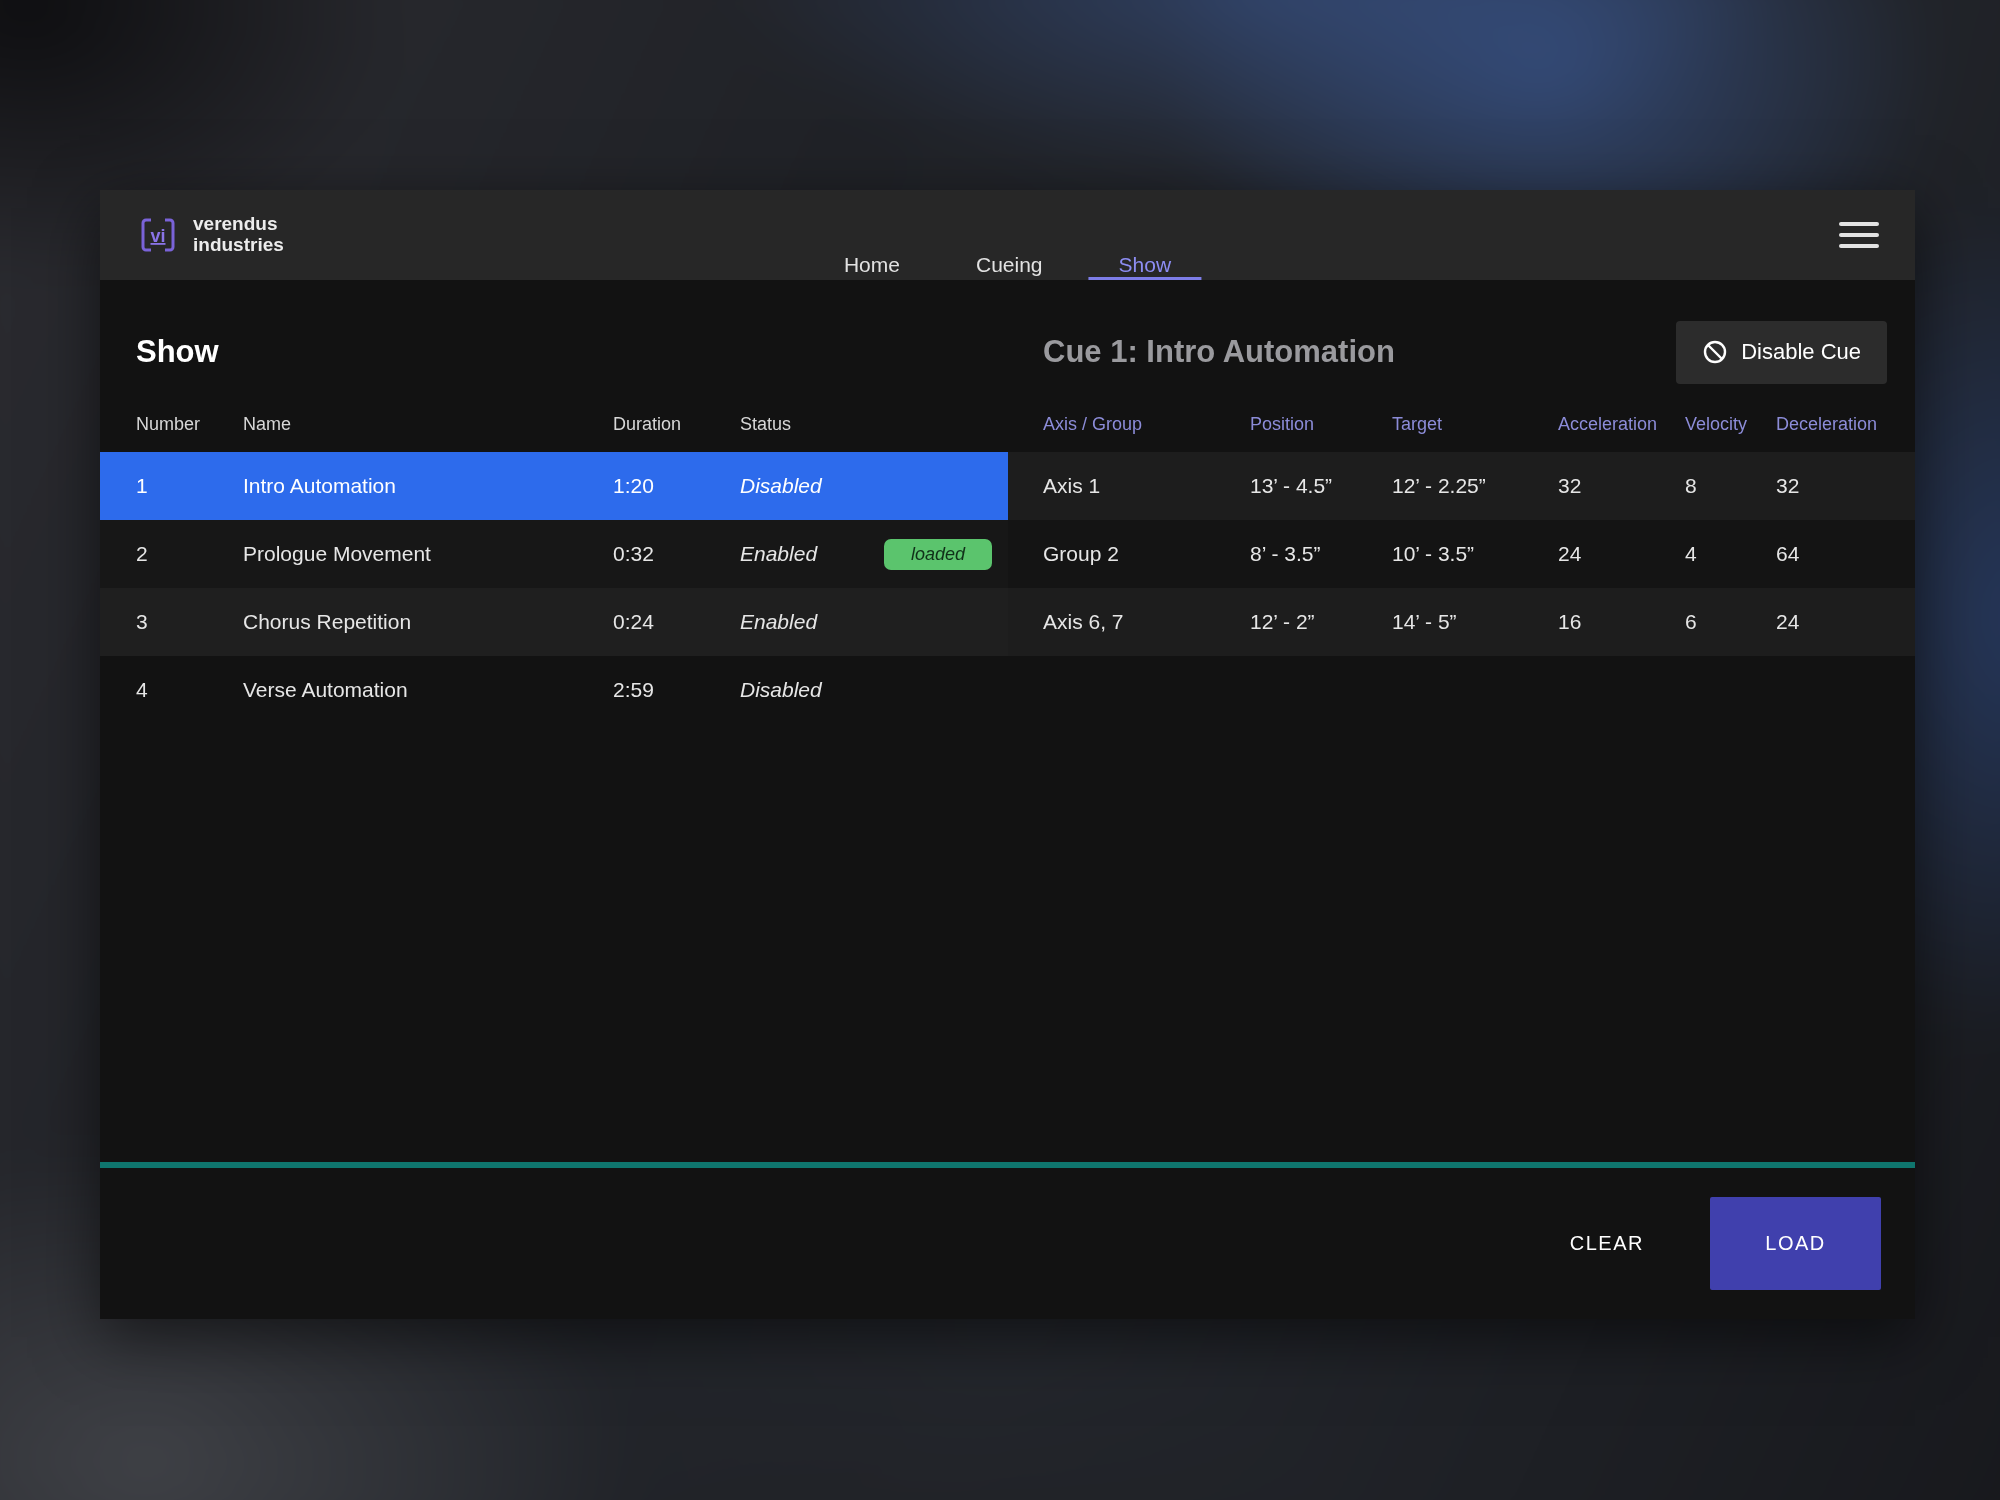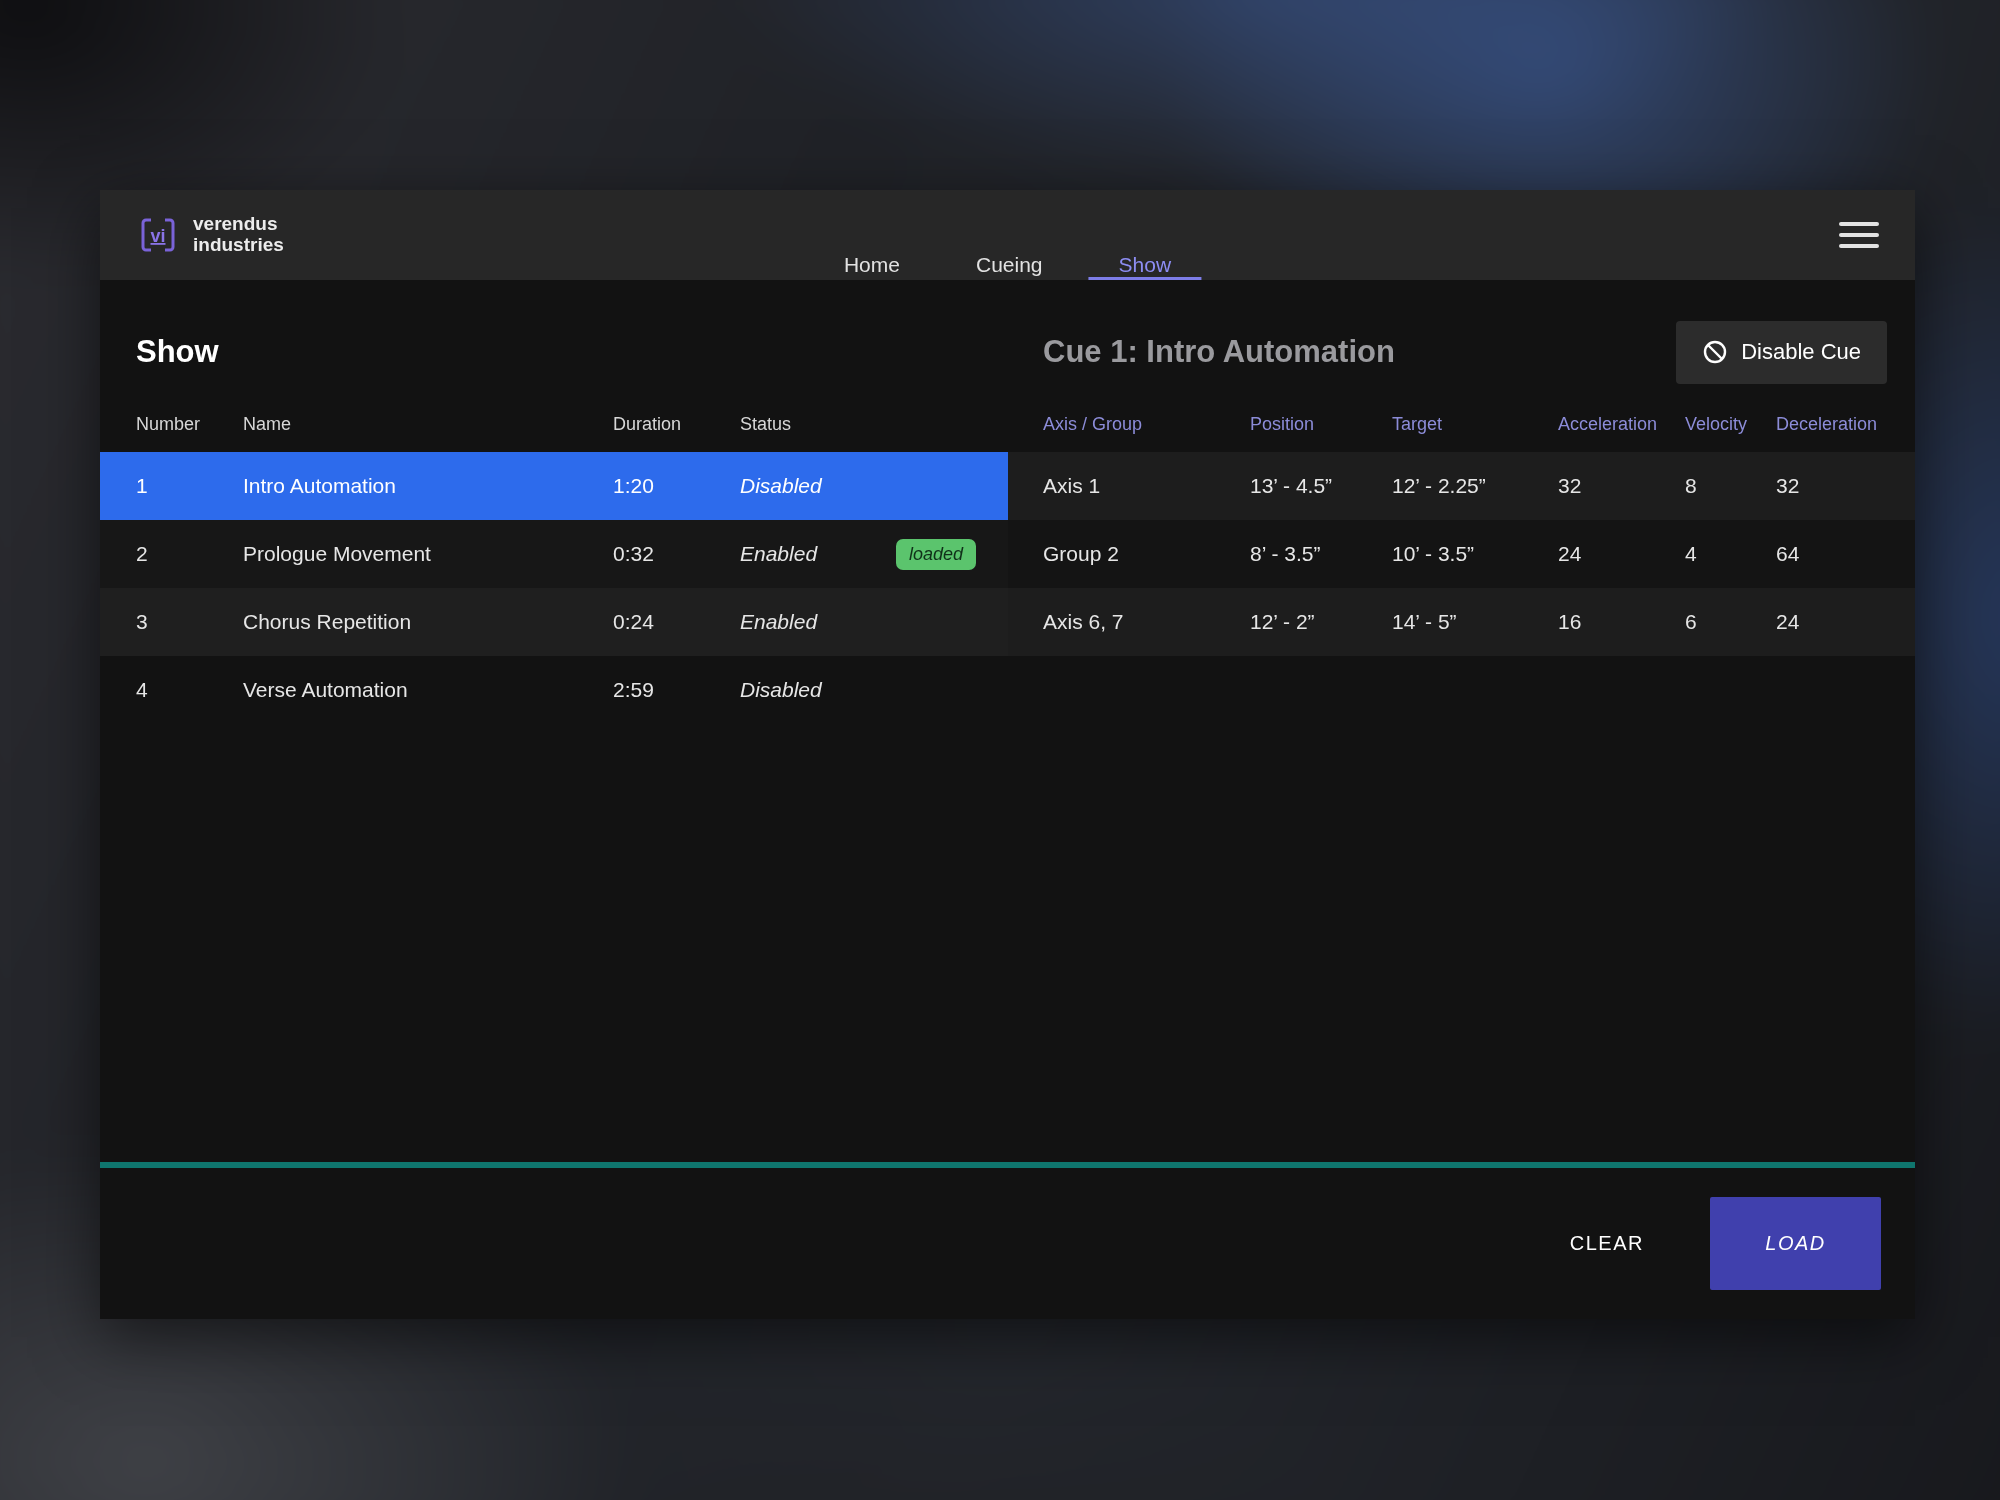--- a/index.html
+++ b/index.html
@@ -98,42 +98,42 @@
     cursor: pointer;
   }
   .left-panel  .trow:nth-child(2) { background: #171717; }
   .left-panel  .trow:nth-child(3) { background: #1f1f1f; }
   .left-panel  .trow:nth-child(4) { background: transparent; }
   .right-panel .trow:nth-child(odd)  { background: #1d1d1d; }
   .right-panel .trow:nth-child(even) { background: #141414; }
   .left-panel .trow.selected { background: #2d6bec; color: #ffffff; }
   .status-cell { display: flex; align-items: center; font-style: italic; }
   .badge {
-    margin-left: auto; margin-right: 32px;
+    margin-left: auto; margin-right: 16px;
     background: #5bc46d; color: #103019;
-    font-size: 18px; padding: 5px 13px; border-radius: 7px;
+    font-size: 18px; padding: 5px 27px; border-radius: 7px;
   }
   
   .bottombar {
     flex: 0 0 157px; height: 157px;
     border-top: 6px solid #0f766e;
     display: flex; align-items: center; justify-content: flex-end;
     gap: 66px; padding-right: 34px;
     background: #121212;
   }
   .clear-btn {
     background: none; border: none; cursor: pointer;
     color: #ffffff; font-size: 20px; letter-spacing: 1.5px;
     font-family: inherit;
   }
   .load-btn {
     width: 171px; height: 93px;
     background: #4040ad; border: none; border-radius: 2px;
     color: #ffffff; font-size: 20px; letter-spacing: 1.5px;
-    font-family: inherit; cursor: pointer; font-style: italic;
+    font-family: inherit; cursor: pointer;
   }
 </style>
 </head>
 <body>
 
 <div class="backdrop"></div>
 
 <div class="window">
 
   <div class="topbar">

